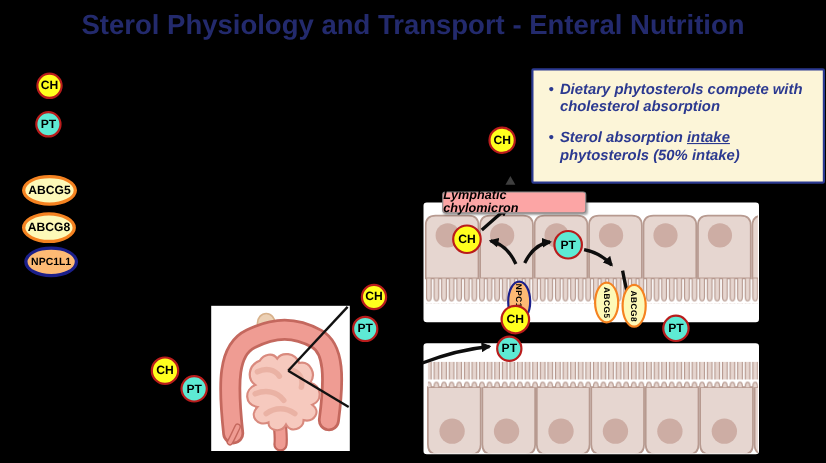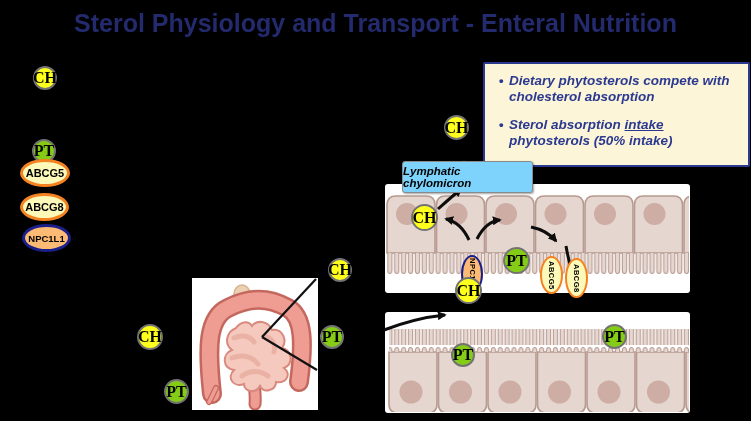--- a/index.html
+++ b/index.html
@@ -1,41 +1,41 @@
 <!DOCTYPE html>
 <html><head>
 <meta charset="utf-8">
 <style>
   html,body{margin:0;padding:0;background:#000;}
   .stage{position:relative;width:751px;height:421px;background:#000;overflow:hidden;
          font-family:"Liberation Sans",sans-serif;border-radius:20px;}
   .title{position:absolute;left:0;top:9px;width:751px;text-align:center;
          font-size:25px;font-weight:bold;color:#232a6d;letter-spacing:0px;}
   
-  .mol{position:absolute;border:2px solid #737373;border-radius:50%;
+  .mol{position:absolute;border:2px solid #b91c1c;border-radius:50%;
        display:flex;align-items:center;justify-content:center;
-       font-weight:bold;color:#000;box-sizing:border-box;z-index:3;font-size:16px;font-family:Liberation Serif, serif;}
+       font-weight:bold;color:#000;box-sizing:border-box;z-index:3;font-size:11px;}
   .ch{background:#ffff1e;}
-  .pt{background:#84cc16;margin-top:38px;}
+  .pt{background:#5eead4;}
   .transporter{position:absolute;border-radius:50%;display:flex;align-items:center;
        justify-content:center;font-weight:bold;color:#000;box-sizing:border-box;z-index:3;
        background:#fdf9b8;border:3px solid #f58220;font-size:11px;margin-top:16px;}
   .npc{background:#fdba74;border:3px solid #1b1f8a;}
   .vert{writing-mode:vertical-rl;letter-spacing:0.5px;}
   
   .infobox{position:absolute;left:483px;top:62px;width:267px;height:105px;
        box-sizing:border-box;background:#fcf5d8;border:2.5px solid #2b3990;
        border-radius:2px;color:#2b3990;font-weight:bold;font-style:italic;
        font-size:13.5px;line-height:1.22;padding:9px 8px 6px 8px;z-index:4;}
   .bullet-row{display:flex;margin-bottom:11px;}
   .bullet-glyph{width:16px;flex:0 0 16px;text-align:center;}
   .u{text-decoration:underline;}
   
-  .lymphlabel{position:absolute;left:402px;top:161px;width:131px;height:32px;
-       box-sizing:border-box;background:#7dd3fc;border:1px solid #8a8a8a;border-radius:3px;
+  .lymphlabel{position:absolute;left:402px;top:174px;width:131px;height:20px;
+       box-sizing:border-box;background:#fca5a5;border:1px solid #8a8a8a;border-radius:3px;
        display:flex;align-items:center;justify-content:center;color:#000;
        font-weight:bold;font-style:italic;font-size:11.5px;z-index:4;
        box-shadow:1px 1px 2px rgba(0,0,0,.35);}
   
   .gutpanel{position:absolute;left:192px;top:278px;width:126px;height:132px;
        background:#fff;z-index:2;}
   .baseSvg{position:absolute;left:0;top:0;z-index:1;}
 </style>
 </head>
 <body>

